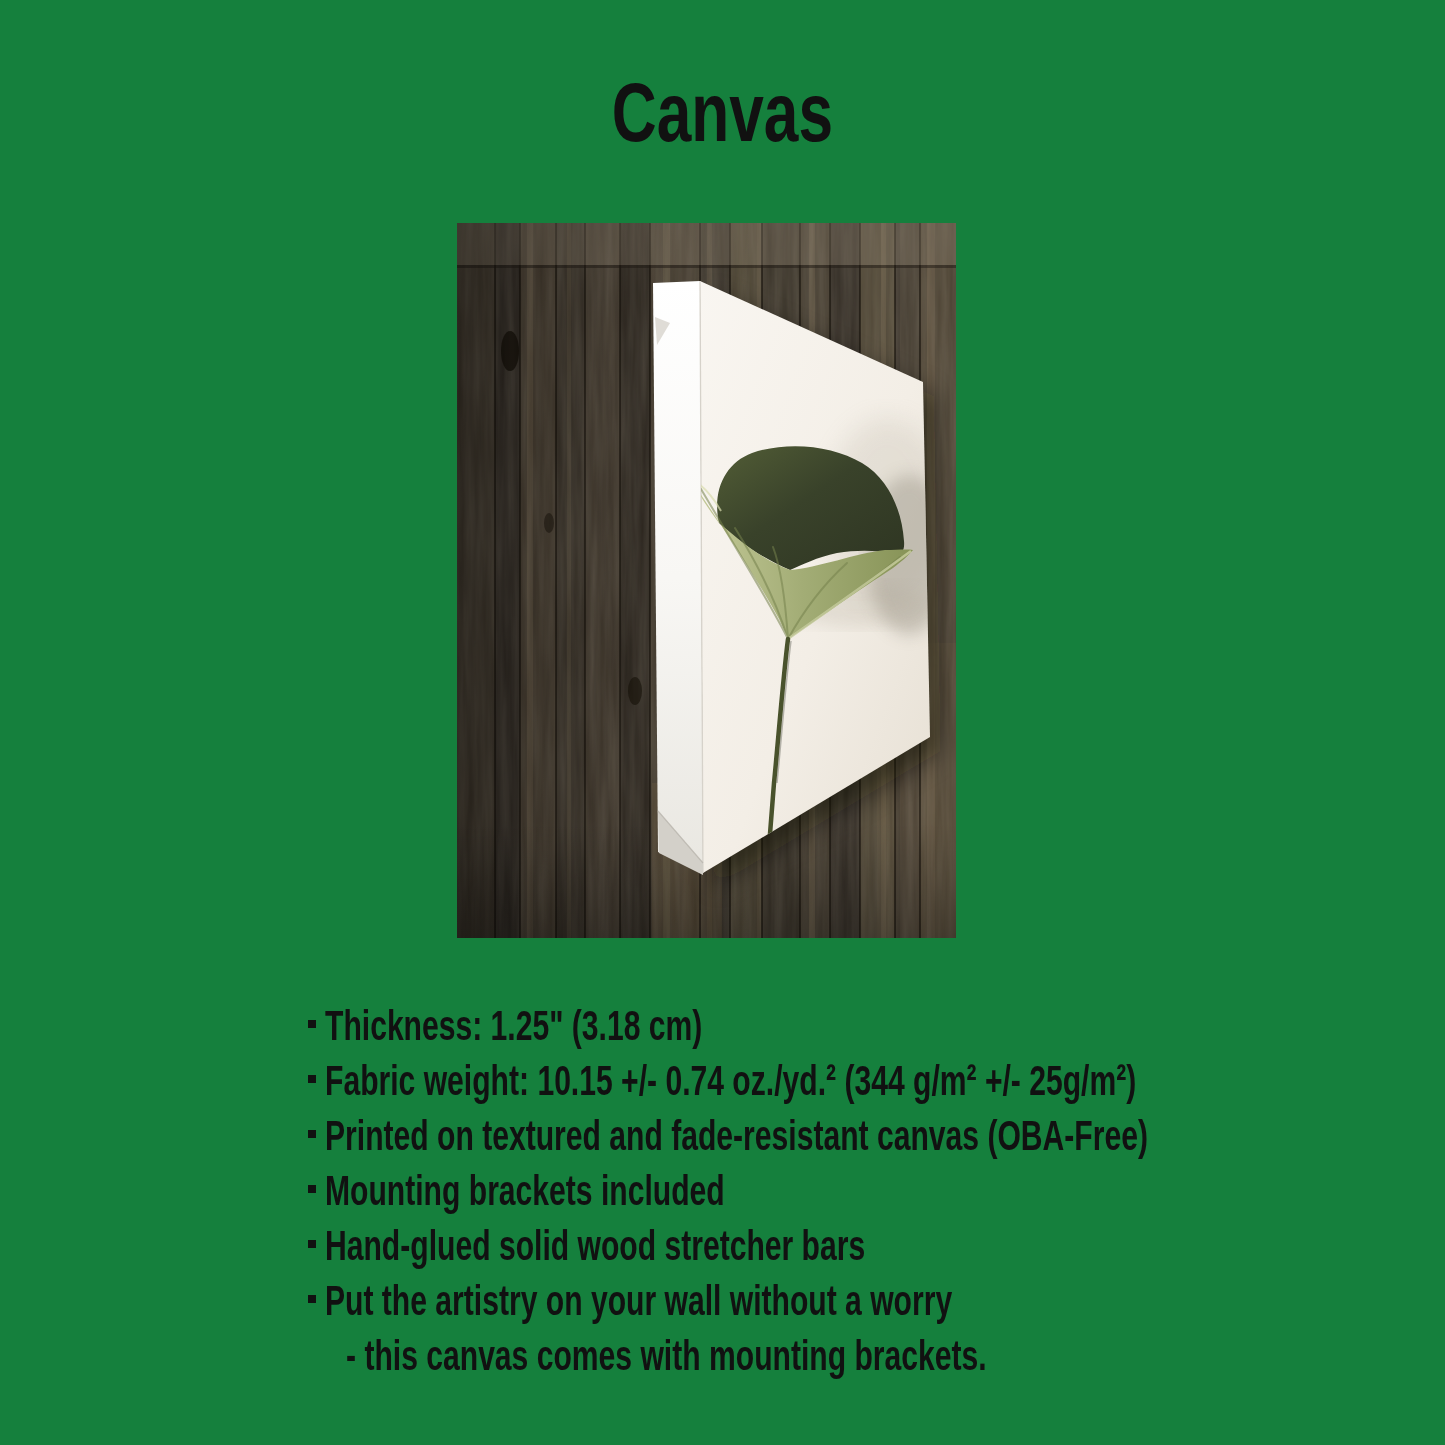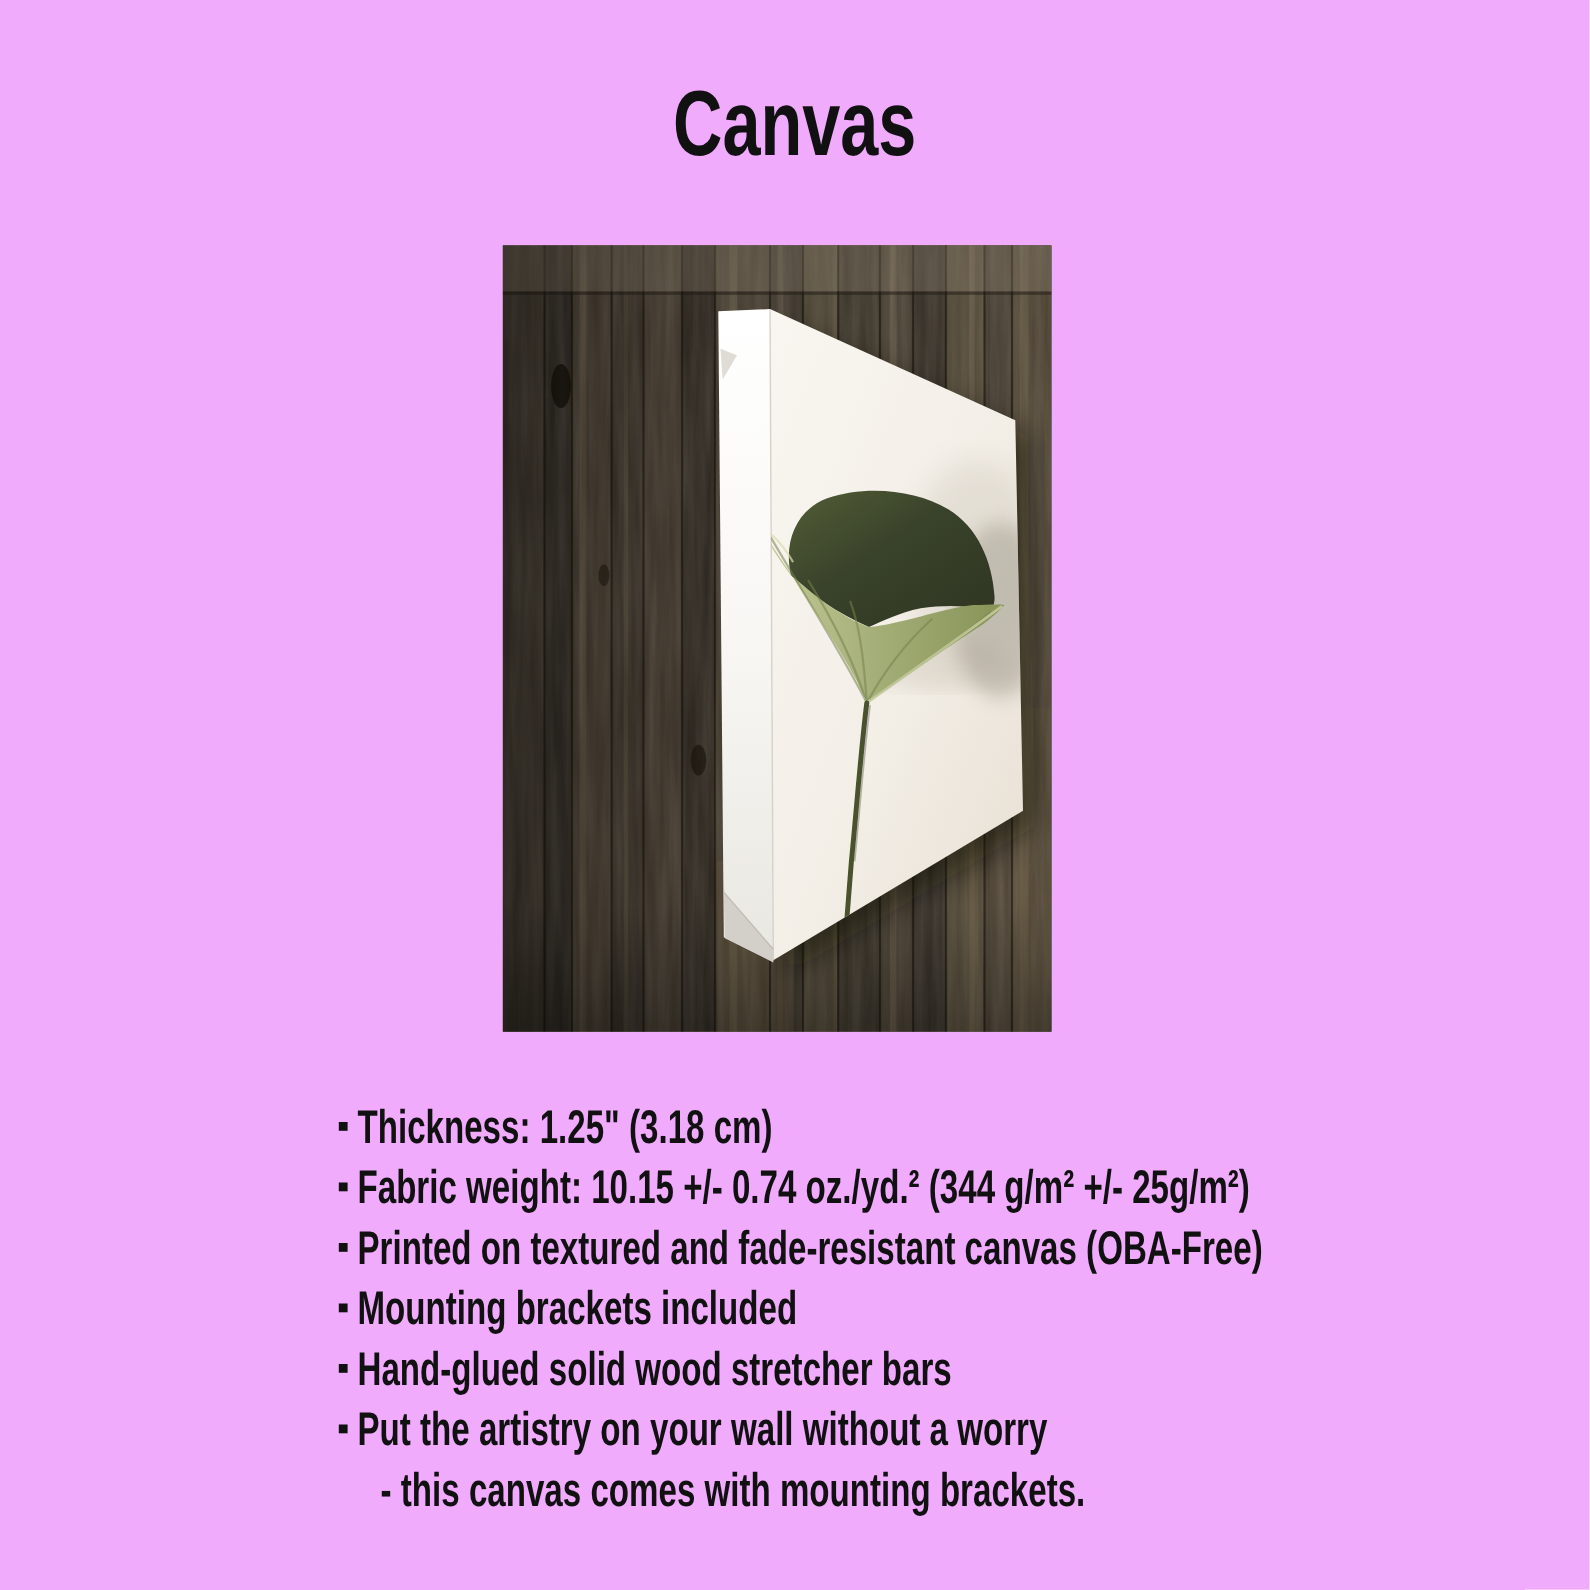--- a/index.html
+++ b/index.html
@@ -3,21 +3,21 @@
 <meta charset="utf-8">
 <style>
   html,body{
     margin:0; padding:0;
     width:1445px; height:1445px;
     background:#ffffff;
     font-family:"Liberation Sans", sans-serif;
     color:#111111;
     overflow:hidden;
   }
-  .page{position:absolute; inset:0; width:1445px; height:1445px; background:#f0abfc;}
+  .page{position:absolute; inset:0; width:1445px; height:1445px; background:#15803d;}
 
   
   .title{
     position:absolute; top:70px; left:0; right:0;
     margin:0; text-align:center;
     font-size:84px; font-weight:700; line-height:1;
     letter-spacing:0;
   }
   .title .cond{display:inline-block; transform:scaleX(0.74); transform-origin:50% 50%; white-space:nowrap;}
 

